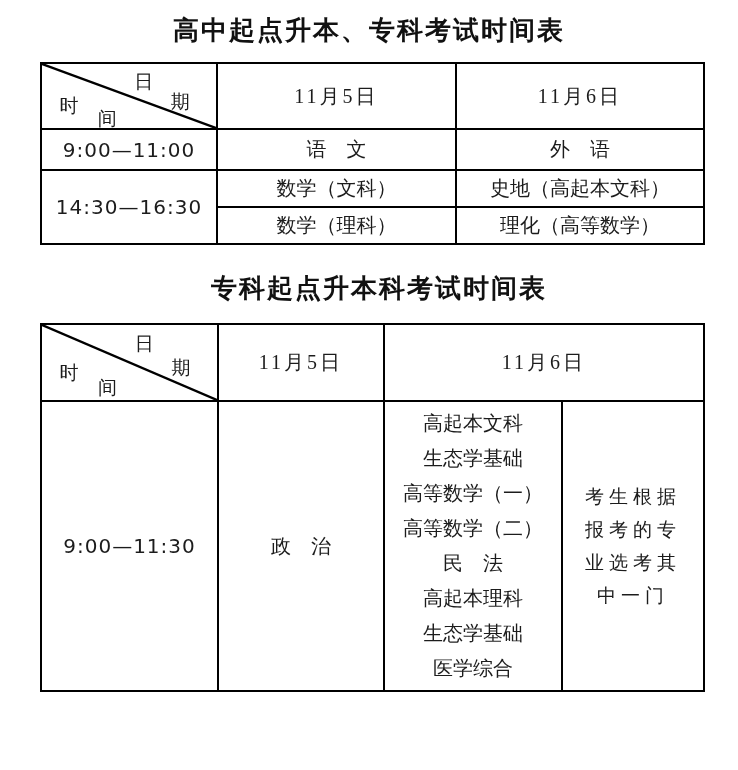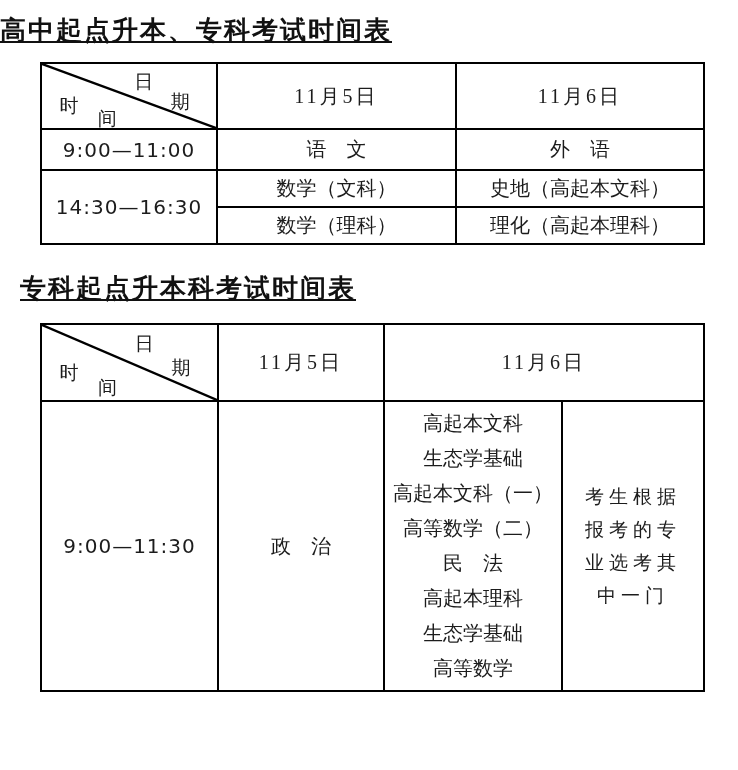--- a/index.html
+++ b/index.html
@@ -11,26 +11,26 @@
     position: relative;
     width: 738px;
     height: 770px;
     background: #ffffff;
     color: #1c1c1c;
     font-family: "Liberation Serif", serif;
     overflow: hidden;
   }
   .tbl-title {
     margin: 0;
+    text-align: center;
     font-size: 26px;
     font-weight: bold;
     letter-spacing: 2px;
     line-height: 36px;
     color: #111111;
-    text-decoration: underline;
   }
   .title1 { padding-top: 13px; }
   .title2 { margin-top: 26px; padding-left: 20px; }
 
   table.sched {
     border-collapse: collapse;
     table-layout: fixed;
     margin-left: 40px;
     background: #ffffff;
   }
@@ -127,21 +127,21 @@
       <td>语　文</td>
       <td>外　语</td>
     </tr>
     <tr class="r2">
       <td class="time-cell" rowspan="2">14:30—16:30</td>
       <td>数学（文科）</td>
       <td>史地（高起本文科）</td>
     </tr>
     <tr class="r3">
       <td>数学（理科）</td>
-      <td>理化（高起本理科）</td>
+      <td>理化（高等数学）</td>
     </tr>
   </tbody>
     </table>
 
   <h1 class="tbl-title title2">专科起点升本科考试时间表</h1>
 
   <table class="sched t2">
     <colgroup>
       <col style="width:177px">
         <col style="width:166px">
@@ -161,26 +161,26 @@
       </td>
       <td class="date-cell">11月5日</td>
       <td class="date-cell" colspan="2">11月6日</td>
     </tr>
     <tr class="r1">
       <td class="time-cell">9:00—11:30</td>
       <td>政　治</td>
       <td class="electives-cell">
         <div>高起本文科</div>
         <div>生态学基础</div>
-        <div>高起本文科（一）</div>
+        <div>高等数学（一）</div>
         <div>高等数学（二）</div>
         <div>民　法</div>
         <div>高起本理科</div>
         <div>生态学基础</div>
-        <div>高等数学</div>
+        <div>医学综合</div>
       </td>
       <td class="note-cell">
         <div class="note-text">考生根据报考的专业选考其中一门</div>
       </td>
     </tr>
   </tbody>
     </table>
 
 </div>
 

